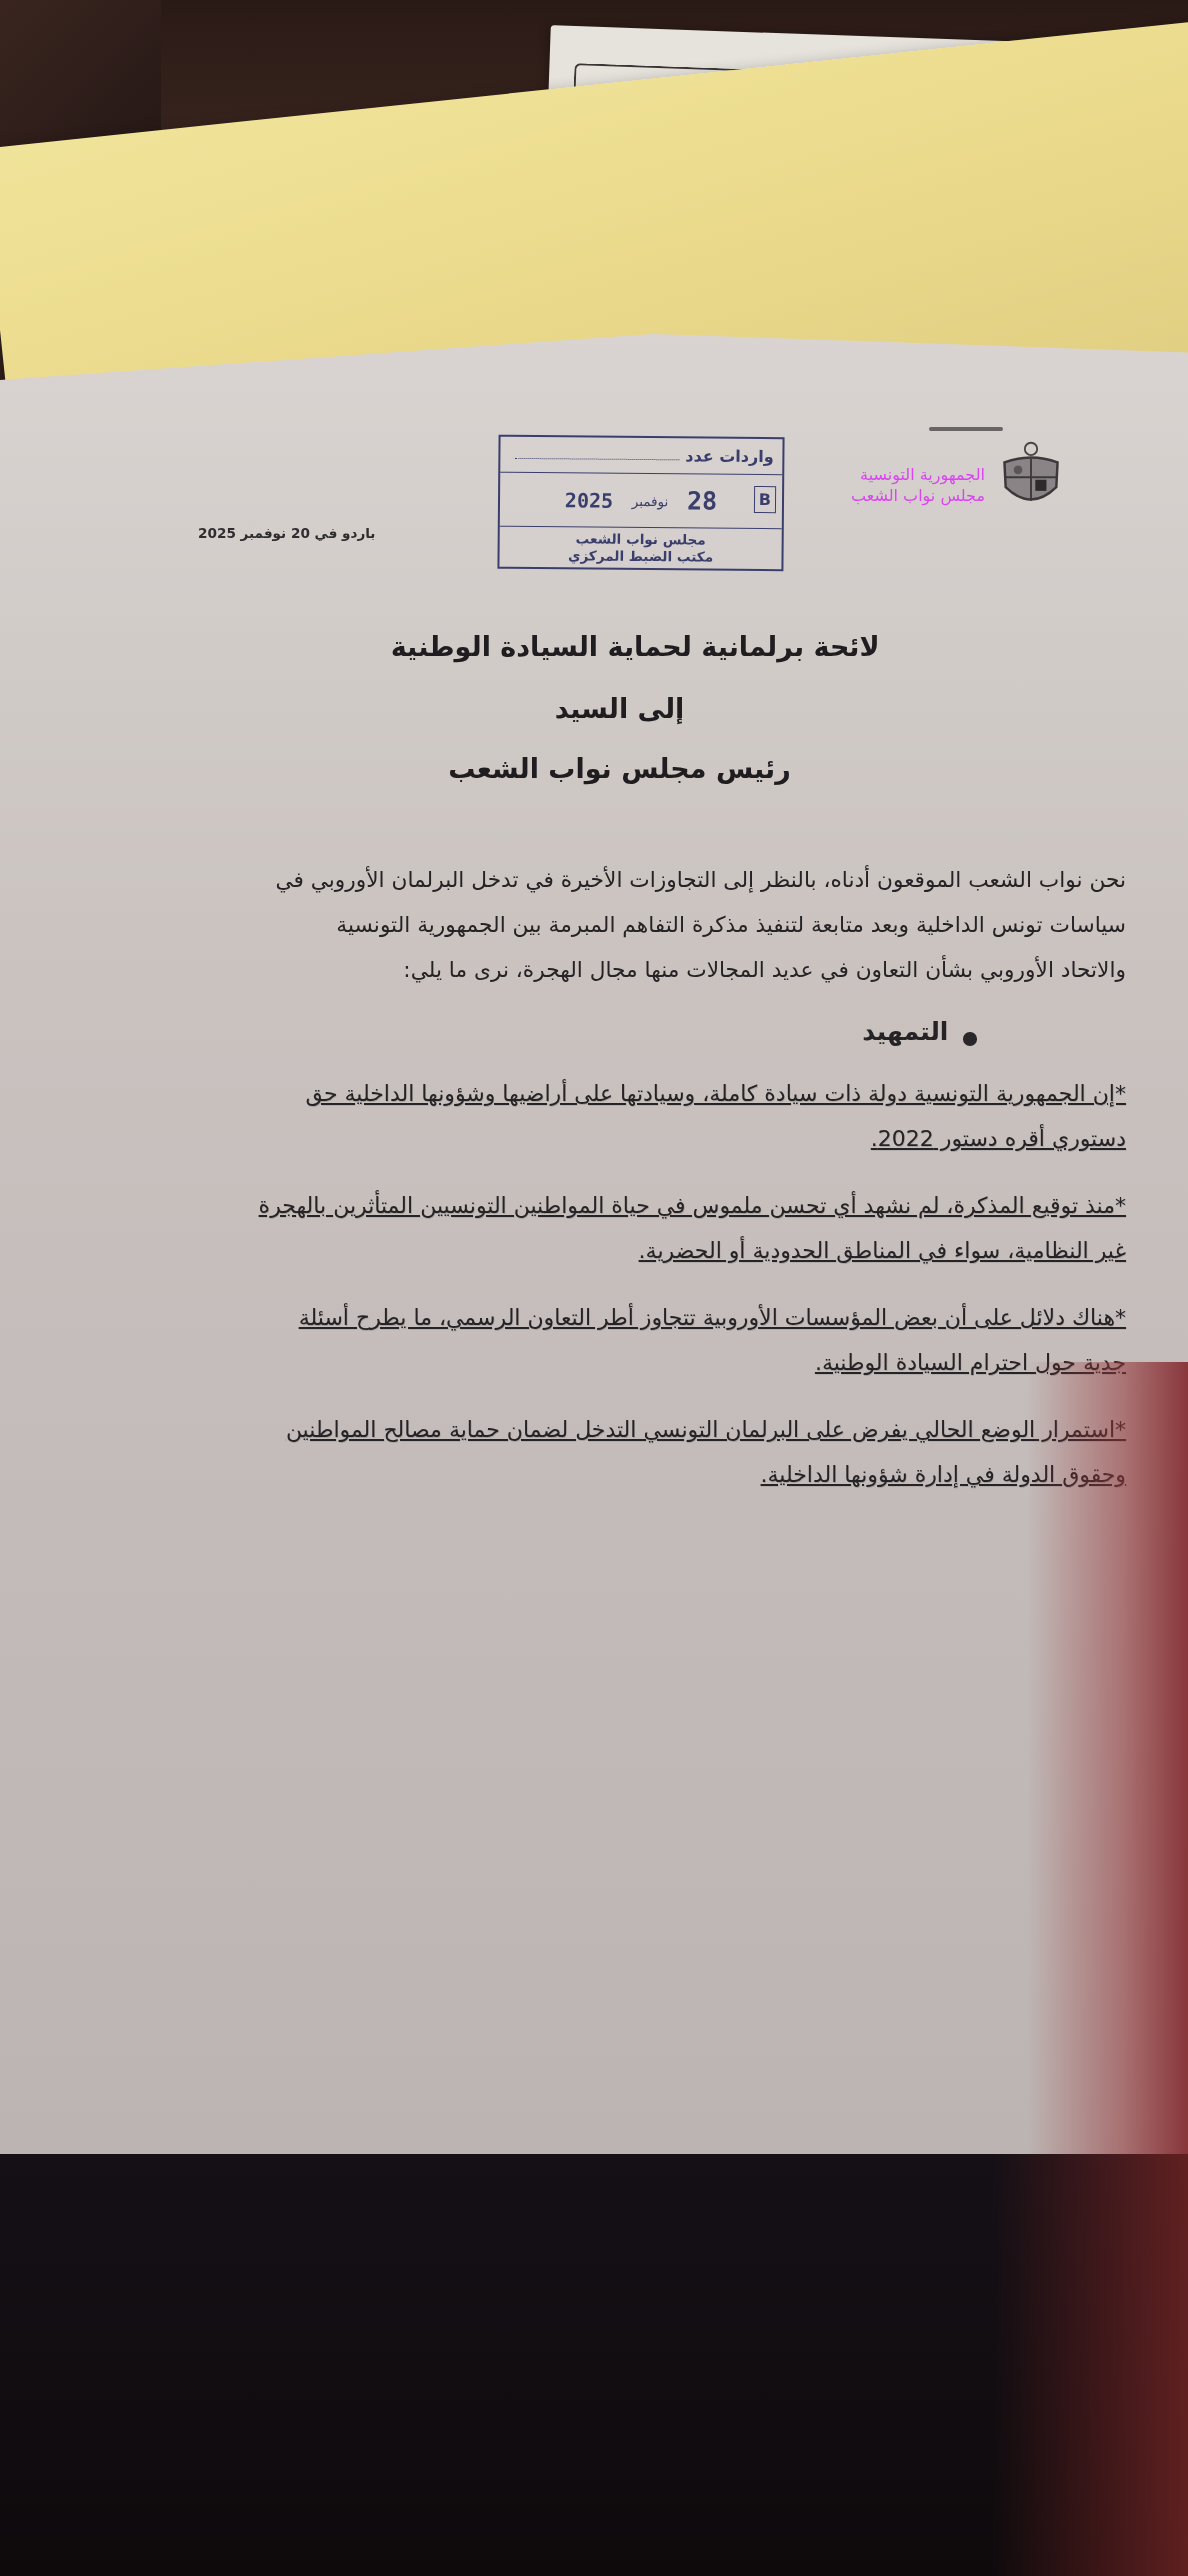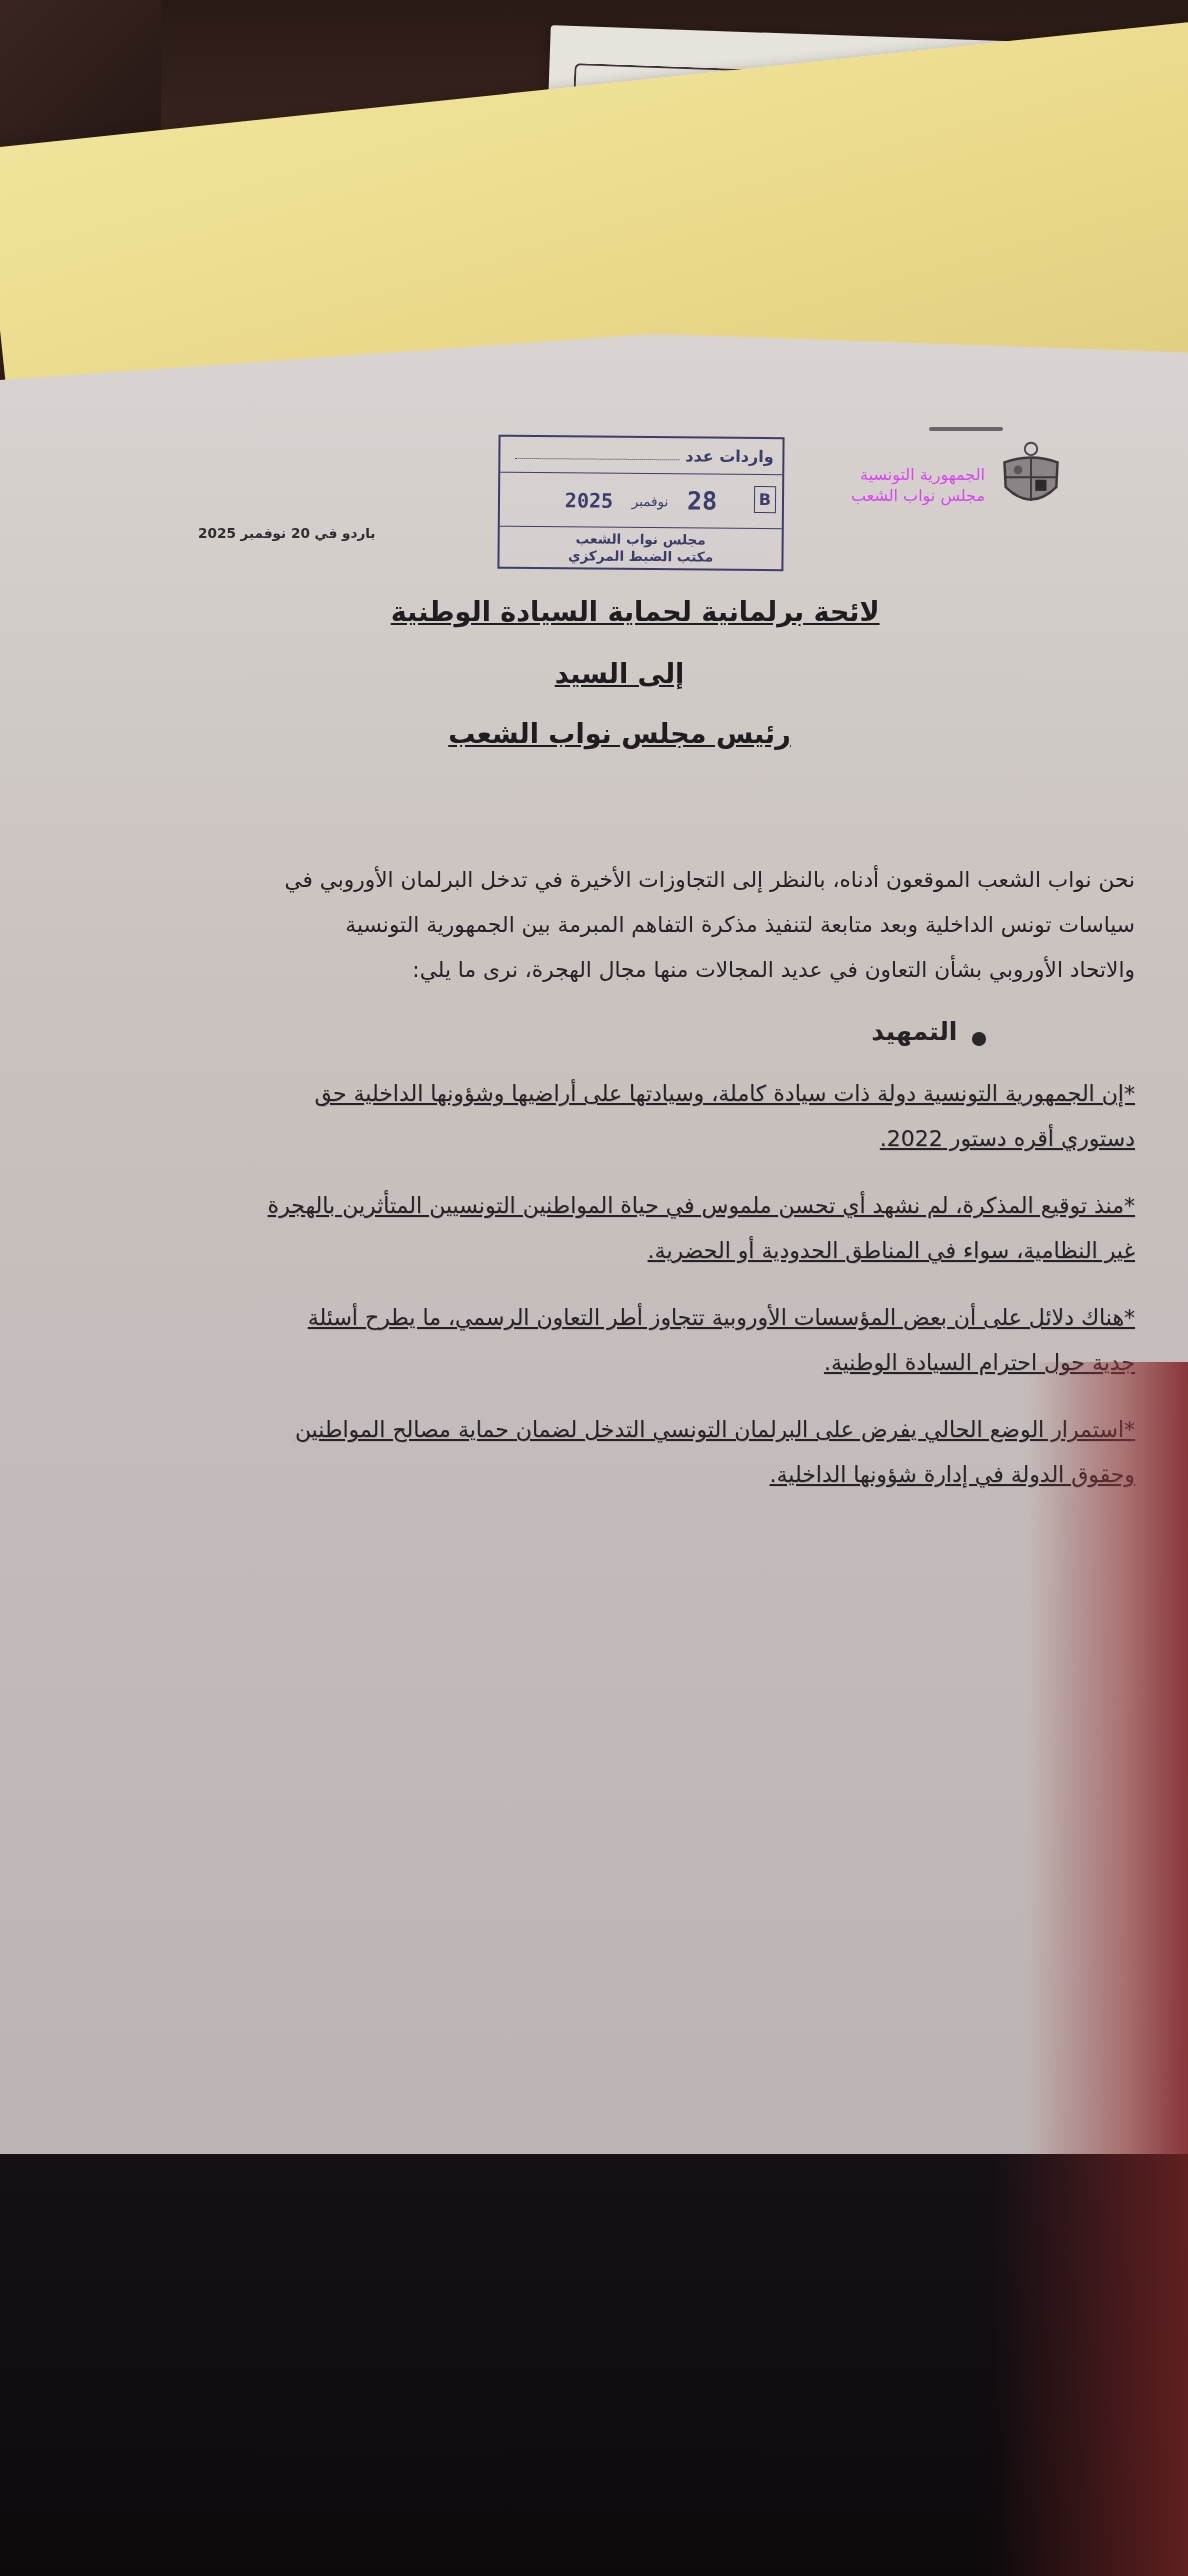--- a/index.html
+++ b/index.html
@@ -129,31 +129,31 @@
       padding-top: 2.5px;
     }
 
     .date-line {
       position: absolute; left: 198px; top: 525px;
       font-size: 13.6px; font-weight: bold; color: #2f2d30;
       direction: rtl; white-space: nowrap;
     }
 
     .headings {
-      position: absolute; left: 347px; top: 590px; width: 545px;
+      position: absolute; left: 347px; top: 625px; width: 545px;
       direction: rtl; text-align: center;
       font-family: "DejaVu Sans", sans-serif;
-      font-weight: bold; color: #1f1d20; text-decoration: underline;
+      font-weight: bold; color: #1f1d20;
     }
     .h-title { font-size: 27px; line-height: 43px; text-align: right; padding-right: 12.4px; }
     .h-to { font-size: 27px; line-height: 43px; margin-top: 18.6px; }
     .h-recipient { font-size: 27px; line-height: 43px; margin-top: 17.3px; }
 
     .body-text {
-      position: absolute; left: 21px; top: 857px; width: 1114px;
+      position: absolute; left: 12px; top: 857px; width: 1114px;
       direction: rtl; text-align: right;
       font-family: "DejaVu Sans", sans-serif;
       color: #262326;
     }
     .intro p {
       margin: 0; font-size: 21.7px; line-height: 45px;
       padding-right: 0;
     }
     .intro { padding-left: 0; width: 947px; margin-right: 0; margin-left: auto; }
     .section-heading {

